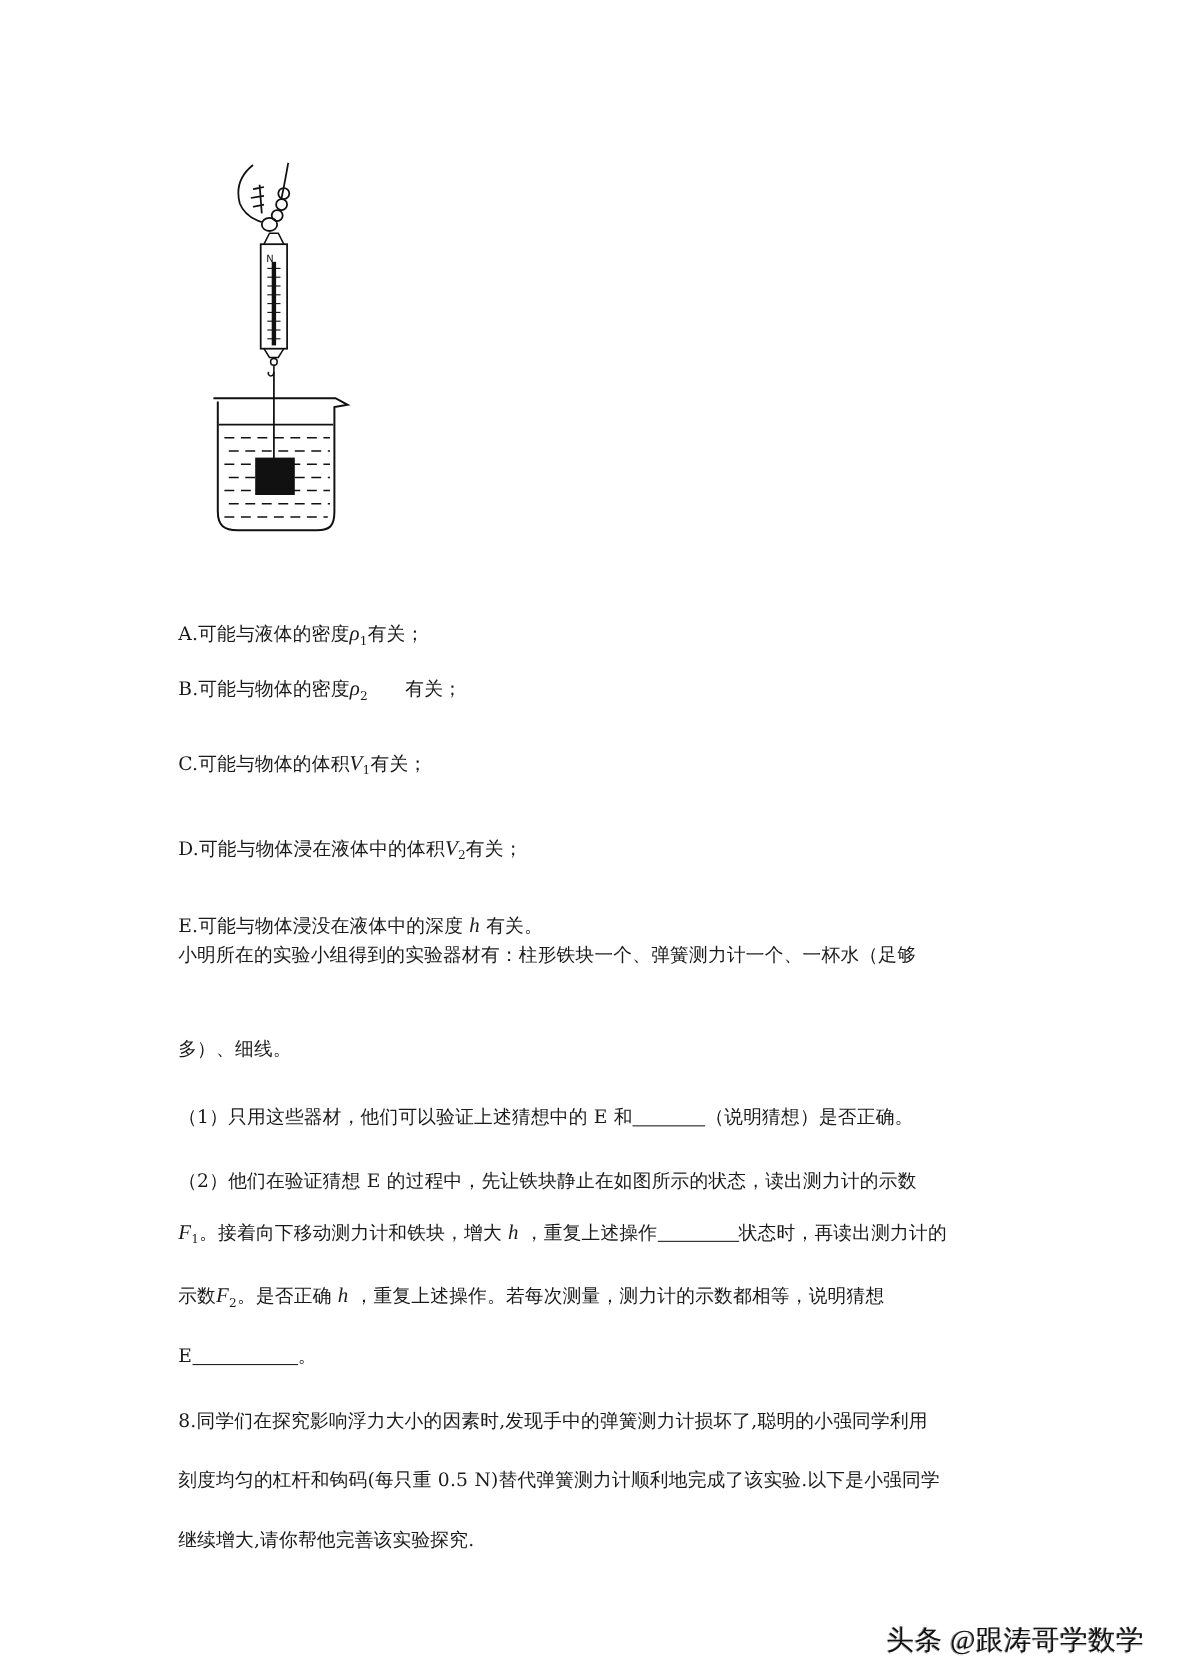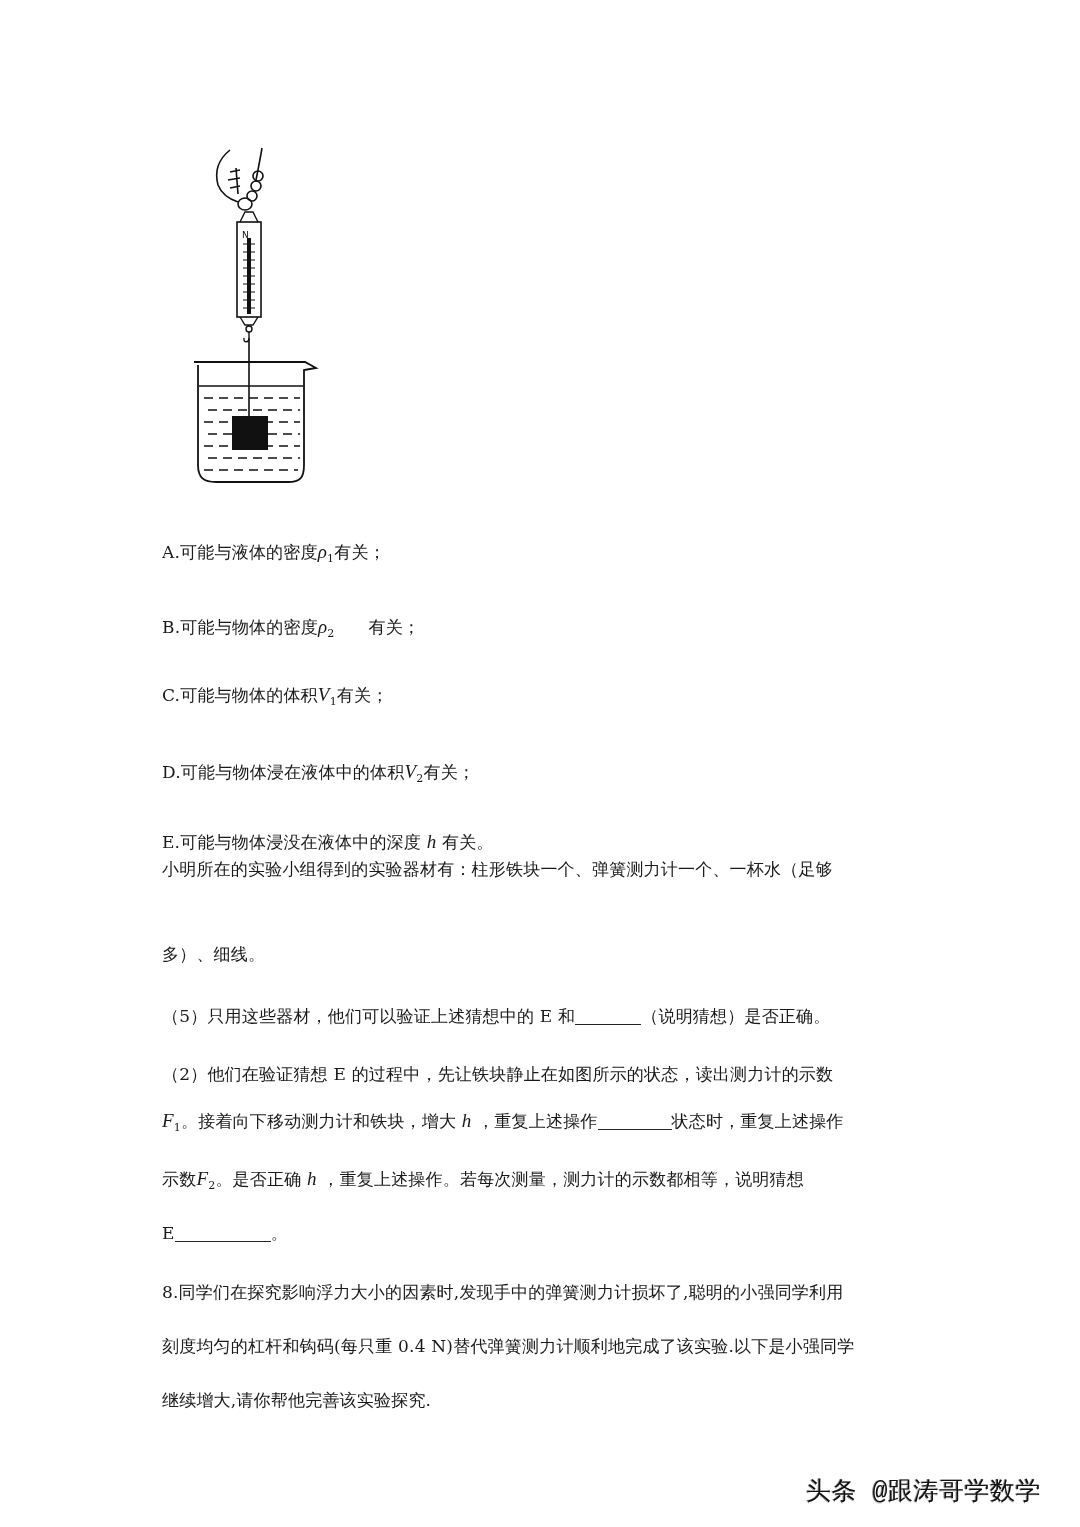--- a/index.html
+++ b/index.html
@@ -3,21 +3,21 @@
   <meta charset="utf-8">
   <style>
     html, body { margin:0; padding:0; background:#ffffff; }
     body { width:1080px; height:1527px; position:relative; overflow:hidden;
            font-family:"DejaVu Serif","Liberation Serif",serif; color:#1a1a1a; }
     .figure { position:absolute; left:190px; top:140px; width:140px; height:350px; }
     .line { position:absolute; left:162px; font-size:17px; line-height:22px; white-space:nowrap; letter-spacing:0.2px; }
     .it { font-style:italic; font-family:"Liberation Serif","DejaVu Serif",serif; font-size:19px; }
     .sub { font-size:11px; vertical-align:-4px; font-style:normal; }
     .blank { display:inline-block; border-bottom:1.2px solid #222; height:18px; vertical-align:-3px; }
-    .watermark { position:absolute; left:806px; top:1474px; font-family:Liberation Mono, monospace;
+    .watermark { position:absolute; left:806px; top:1474px; font-family:Liberation Serif, serif;
                  font-size:25px; color:#111; text-shadow: 1px 1px 0 #fff, -1px 0 0 #999, 0 1px 0 #999; letter-spacing:0.5px; }
   </style>
 </head>
 <body>
 
 <div class="figure">
   <svg width="140" height="350" viewBox="0 0 140 350" xmlns="http://www.w3.org/2000/svg">
 
     <g fill="none" stroke="#111" stroke-width="1.6">
       <path d="M40 10 C30 18,24 30,28 45 C32 55,42 60,48 62"></path>
@@ -63,51 +63,51 @@
         <line x1="18" y1="294" x2="110" y2="294"></line>
       <line x1="14" y1="306" x2="110" y2="306"></line>
         <line x1="18" y1="318" x2="110" y2="318"></line>
       <line x1="14" y1="330" x2="108" y2="330"></line>
     </g>
 
     <rect x="42" y="276" width="36" height="34" fill="#111"></rect>
   </svg>
 </div>
 
-<div class="line" style="top:541px">
+<div class="line" style="top:566px">
   <span>A.可能与液体的密度</span><span class="it">ρ</span><span class="sub">1</span><span>有关；</span>
 </div>
 <div class="line" style="top:616px">
   <span>B.可能与物体的密度</span><span class="it">ρ</span><span class="sub">2</span><span style="display:inline-block;width:34px"></span><span>有关；</span>
 </div>
 <div class="line" style="top:684px">
   <span>C.可能与物体的体积</span><span class="it">V</span><span class="sub">1</span><span>有关；</span>
 </div>
 <div class="line" style="top:761px">
   <span>D.可能与物体浸在液体中的体积</span><span class="it">V</span><span class="sub">2</span><span>有关；</span>
 </div>
 <div class="line" style="top:831px">
   <span>E.可能与物体浸没在液体中的深度</span>&nbsp;<span class="it">h</span>&nbsp;<span>有关。</span>
 </div>
 
 <div class="line" style="top:858px">小明所在的实验小组得到的实验器材有：柱形铁块一个、弹簧测力计一个、一杯水（足够</div>
 <div class="line" style="top:943px">多）、细线。</div>
 
 <div class="line" style="top:1005px">
-  <span>（5）只用这些器材，他们可以验证上述猜想中的 E 和</span><span class="blank" style="width:66px"></span><span>（说明猜想）是否正确。</span>
+  <span>（1）只用这些器材，他们可以验证上述猜想中的 E 和</span><span class="blank" style="width:66px"></span><span>（说明猜想）是否正确。</span>
 </div>
 
 <div class="line" style="top:1063px">（2）他们在验证猜想 E 的过程中，先让铁块静止在如图所示的状态，读出测力计的示数</div>
 <div class="line" style="top:1110px">
-  <span class="it">F</span><span class="sub">1</span><span>。接着向下移动测力计和铁块，增大</span>&nbsp;<span class="it">h</span>&nbsp;<span>，重复上述操作</span><span class="blank" style="width:74px"></span><span>状态时，重复上述操作</span>
+  <span class="it">F</span><span class="sub">1</span><span>。接着向下移动测力计和铁块，增大</span>&nbsp;<span class="it">h</span>&nbsp;<span>，重复上述操作</span><span class="blank" style="width:74px"></span><span>状态时，再读出测力计的</span>
 </div>
 <div class="line" style="top:1168px">
   <span>示数</span><span class="it">F</span><span class="sub">2</span><span>。是否正确</span>&nbsp;<span class="it">h</span>&nbsp;<span>，重复上述操作。若每次测量，测力计的示数都相等，说明猜想</span>
 </div>
 <div class="line" style="top:1222px">
   <span>E</span><span class="blank" style="width:96px"></span><span>。</span>
 </div>
 
 <div class="line" style="top:1281px">8.同学们在探究影响浮力大小的因素时,发现手中的弹簧测力计损坏了,聪明的小强同学利用</div>
-<div class="line" style="top:1335px">刻度均匀的杠杆和钩码(每只重 0.4 N)替代弹簧测力计顺利地完成了该实验.以下是小强同学</div>
+<div class="line" style="top:1335px">刻度均匀的杠杆和钩码(每只重 0.5 N)替代弹簧测力计顺利地完成了该实验.以下是小强同学</div>
 <div class="line" style="top:1389px">继续增大,请你帮他完善该实验探究.</div>
 
 <div class="watermark">头条 @跟涛哥学数学</div>
 
 </body></html>

